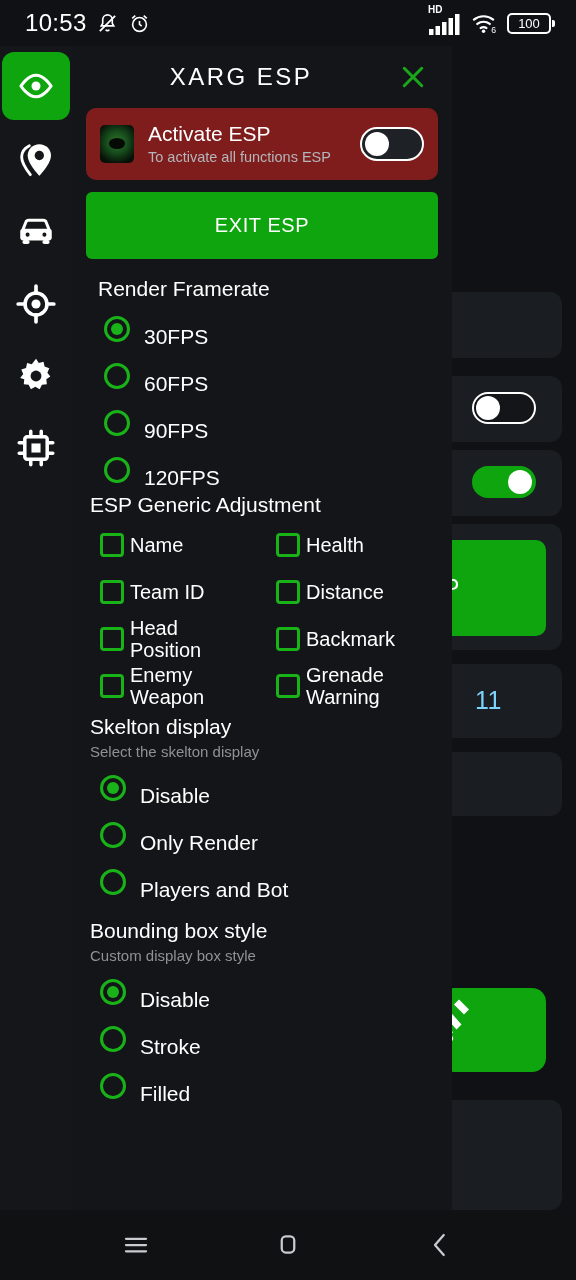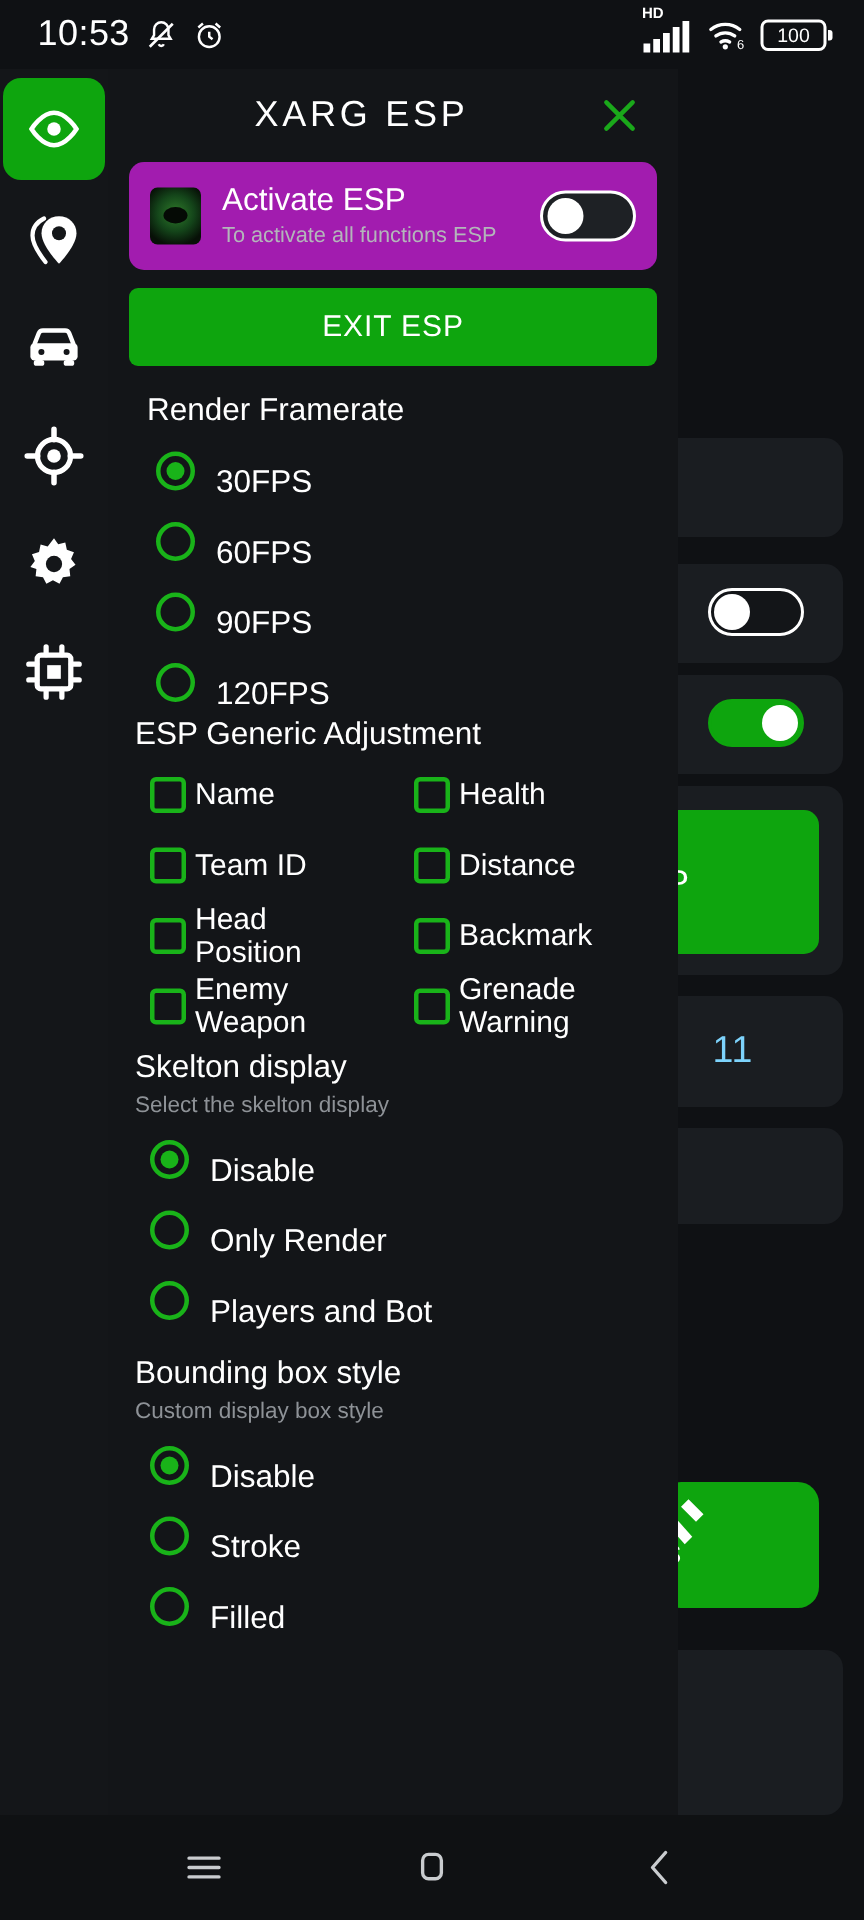--- a/index.html
+++ b/index.html
@@ -74,21 +74,21 @@
   }
   .header-title {
     flex:1; text-align:center; color:#fff; font-size:24px; font-weight:normal;
     letter-spacing:2.5px;
   }
   .close-x { cursor:pointer; }
 
   .content { padding:0 14px; }
 
   .card {
-    background:#a21caf; border-radius:10px; padding:14px 14px;
+    background:#7f1d1d; border-radius:10px; padding:14px 14px;
     display:flex; align-items:center; gap:14px; margin-bottom:12px;
   }
   .card-logo {
     width:34px; height:38px; flex:0 0 34px; border-radius:5px;
     background:radial-gradient(circle at 50% 45%, #2f7a2a 0%, #14451a 45%, #071007 80%);
     position:relative; overflow:hidden;
   }
   .card-logo::after{
     content:""; position:absolute; left:9px; top:13px; width:16px; height:11px;
     border-radius:50%; background:#050a05;
@@ -100,21 +100,21 @@
   .toggle {
     width:64px; height:34px; border-radius:17px; border:2px solid #ffffff;
     background:#1e2125; position:relative; flex:0 0 64px; cursor:pointer;
   }
   .toggle .knob {
     position:absolute; top:3px; left:3px; width:24px; height:24px;
     border-radius:50%; background:#fff;
   }
 
   .primary-btn {
-    width:100%; height:52px; background:#0ea50e; border:none; border-radius:6px;
+    width:100%; height:67px; background:#0ea50e; border:none; border-radius:6px;
     color:#fff; font-size:20px; letter-spacing:.6px; cursor:pointer;
     margin-bottom:18px;
   }
 
   .sec-title { color:#fff; font-size:21px; margin:0 0 4px 12px; }
   .sec-title.tight { margin-left:4px; }
   .sec-sub { color:#8e9297; font-size:15px; margin:0 0 4px 4px; }
 
   .radio-row {
     display:flex; align-items:center; gap:14px; height:47px;

